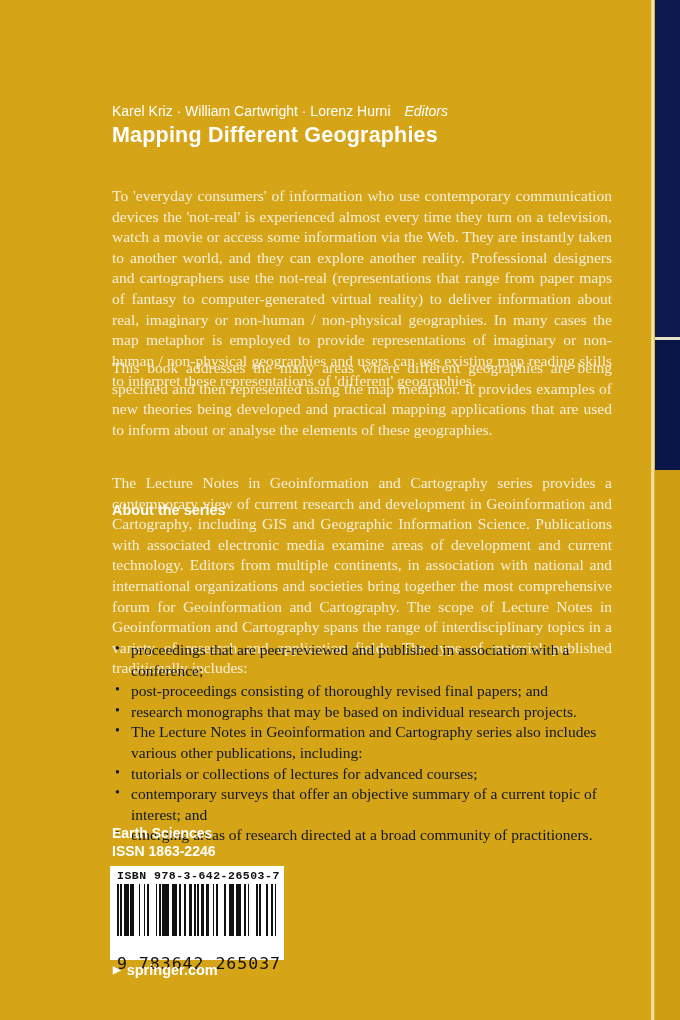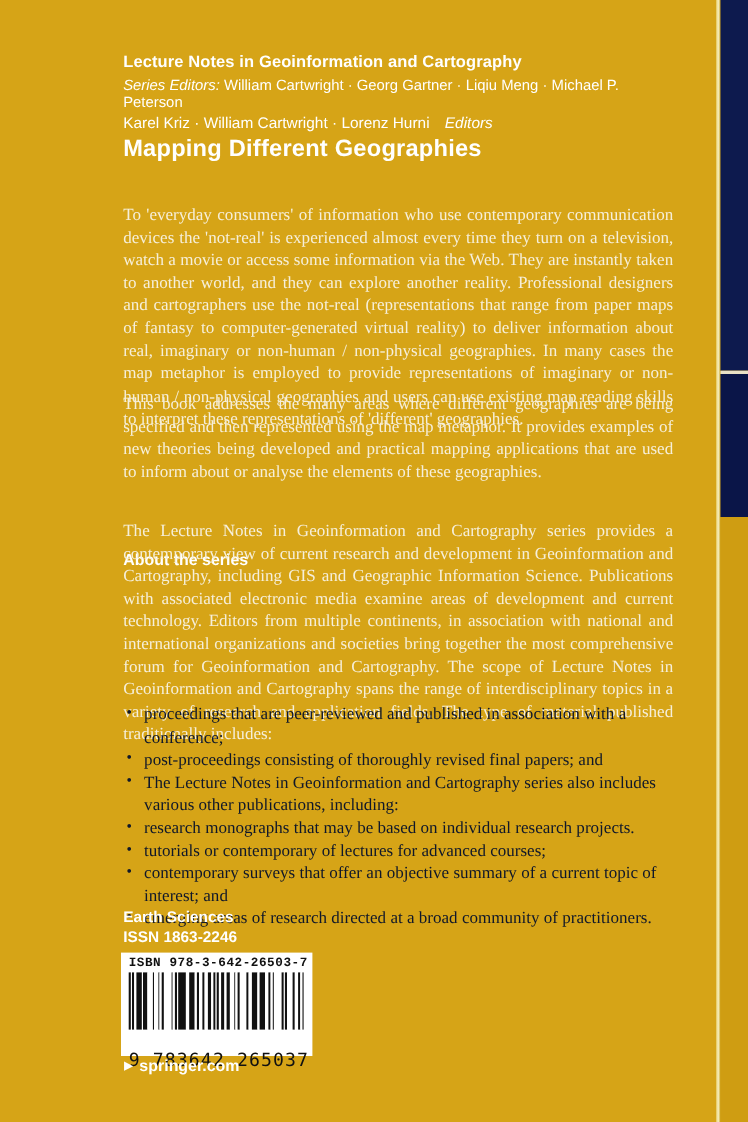--- a/index.html
+++ b/index.html
@@ -56,50 +56,43 @@
 
   .springer-row { position:absolute; left:113px; top:962px; display:flex; align-items:center;
                   gap:6px; color:#ffffff; font-weight:bold; font-size:14.5px; cursor:pointer; }
   .springer-arrow { font-size:10px; line-height:14px; }
 </style>
 </head>
 <body>
 
 <div class="cover">
 
-  <div class="content series-block" style="position:absolute;">
-    <div class="series-title">Lecture Notes in Geoinformation and Cartography</div>
-    <div class="series-editors">
-      <span class="lbl">Series Editors:</span>
-      <span>William Cartwright · Georg Gartner · Liqiu Meng · Michael P. Peterson</span>
-    </div>
-  </div>
 
   <div class="content book-block" style="position:absolute;">
     <div class="book-editors">
       <span>Karel Kriz · William Cartwright · Lorenz Hurni</span>
       <span class="ed-lbl">Editors</span>
     </div>
     <div class="book-title">Mapping Different Geographies</div>
   </div>
 
   <p class="content blurb para1" style="position:absolute;">To 'everyday consumers' of information who use contemporary communication devices the 'not-real' is experienced almost every time they turn on a television, watch a movie or access some information via the Web. They are instantly taken to another world, and they can explore another reality. Professional designers and cartographers use the not-real (representations that range from paper maps of fantasy to computer-generated virtual reality) to deliver information about real, imaginary or non-human / non-physical geographies.  In many cases the map metaphor is employed to provide representations of imaginary or non-human / non-physical geographies and users can use existing map reading skills to interpret these representations of 'different' geographies.</p>
 
   <p class="content blurb para2" style="position:absolute;">This book addresses the many areas where different geographies are being specified and then represented using the map metaphor. It provides examples of new theories being developed and practical mapping applications that are used to inform about or analyse the elements of these geographies.</p>
 
   <div class="content about-heading" style="position:absolute;margin-top:47px;">About the series</div>
 
   <p class="content blurb about-text" style="position:absolute;">The Lecture Notes in Geoinformation and Cartography series provides a contemporary view of current research and development in Geoinformation and Cartography, including GIS and Geographic Information Science. Publications with associated electronic media examine areas of development and current technology. Editors from multiple continents, in association with national and international organizations and societies bring together the most comprehensive forum for Geoinformation and Cartography. The scope of Lecture Notes in Geoinformation and Cartography spans the range of interdisciplinary topics in a variety of research and application fields. The type of material published traditionally includes:</p>
 
   <ul class="content bullet-list" style="position:absolute;">
     <li>proceedings that are peer-reviewed and published in association with a conference;</li>
     <li>post-proceedings consisting of thoroughly revised final papers; and</li>
+    <li>research monographs that may be based on individual research projects.</li>
     <li>The Lecture Notes in Geoinformation and Cartography series also includes various other publications, including:</li>
-    <li>research monographs that may be based on individual research projects.</li>
-    <li>tutorials or contemporary of lectures for advanced courses;</li>
+    <li>tutorials or collections of lectures for advanced courses;</li>
     <li>contemporary surveys that offer an objective summary of a current topic of interest; and</li>
     <li>emerging areas of research directed at a broad community of practitioners.</li>
   </ul>
 
   <div class="content earth-block" style="position:absolute;">
     <div>Earth Sciences</div>
     <div>ISSN 1863-2246</div>
   </div>
 
   <div class="barcode-box">

